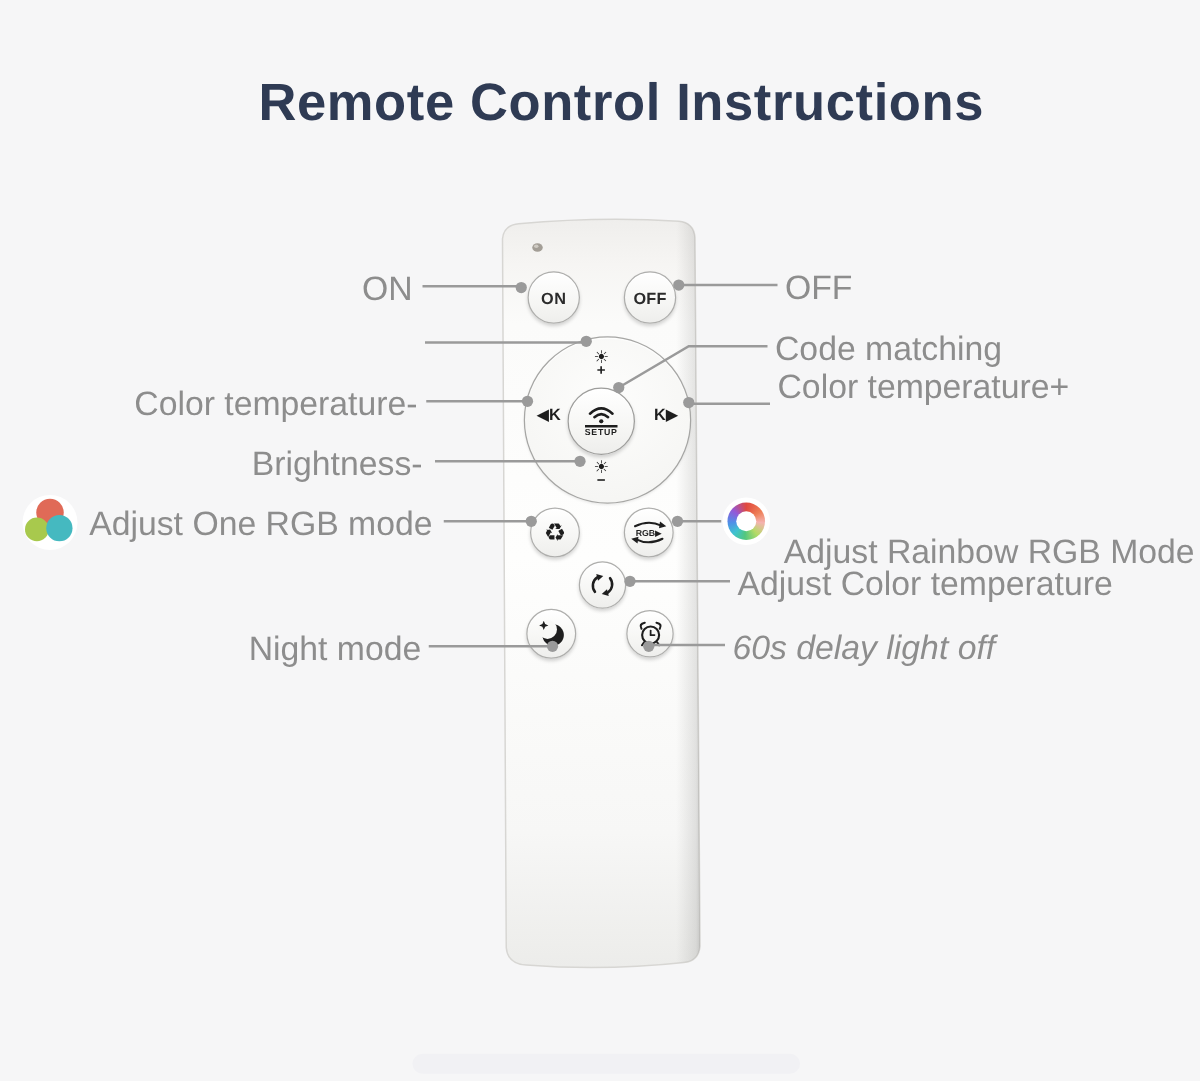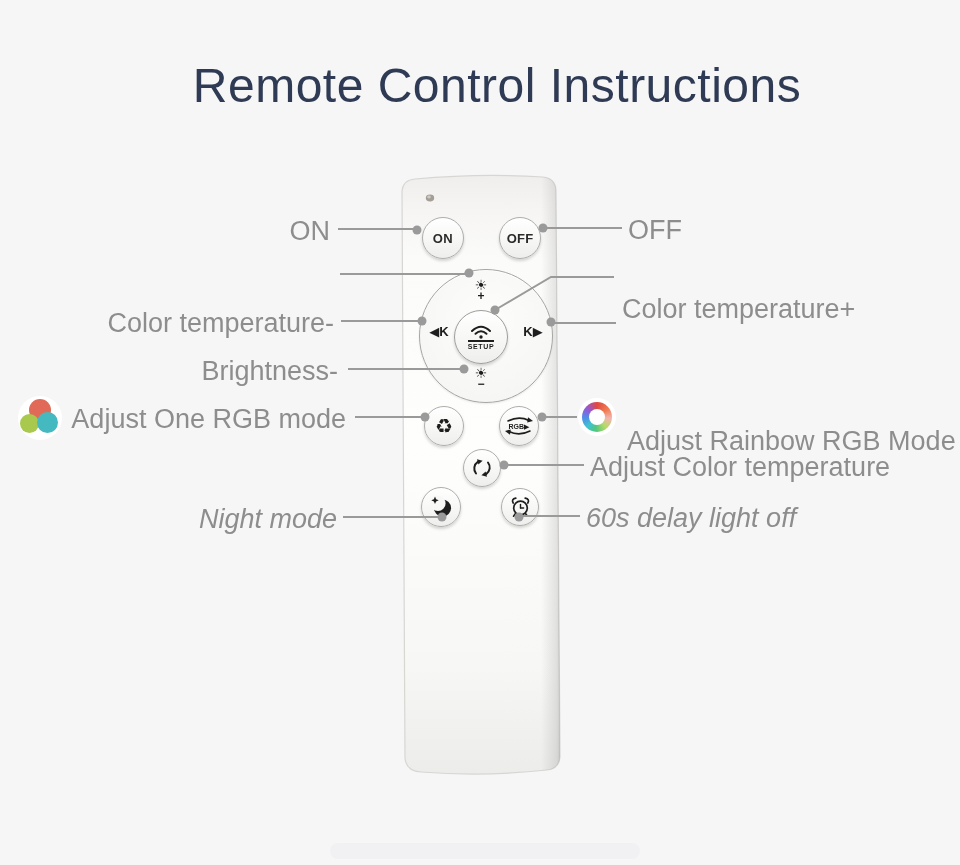--- a/index.html
+++ b/index.html
@@ -1,31 +1,31 @@
 <!DOCTYPE html>
 <html><head>
 <meta charset="utf-8">
 <style>
   html,body{margin:0;padding:0;}
   body{width:960px;height:865px;background:#f6f6f7;font-family:"Liberation Sans","DejaVu Sans",sans-serif;overflow:hidden;}
   #page{position:relative;width:960px;height:865px;background:#f6f6f7;}
 
   
   .title{position:absolute;top:58px;left:0;right:0;text-align:center;
-         font-size:48px;font-weight:normal;color:#2f3b54;letter-spacing:.5px;padding-left:34px;}
+         font-size:42px;font-weight:bold;color:#2f3b54;letter-spacing:.5px;padding-left:34px;}
 
   
   .lbl{position:absolute;font-size:27px;color:#8d8d8d;white-space:nowrap;line-height:1.2;z-index:1;}
   .lbl.r{text-align:left;}
   .lbl-on{right:630px;top:215px;}
   .lbl-bplus{right:627px;top:260px;}
   .lbl-ctminus{right:626px;top:307px;}
   .lbl-bminus{right:622px;top:355px;}
   .lbl-onergb{right:614px;top:403px;}
-  .lbl-night{right:623px;top:503px;font-style:italic;}
+  .lbl-night{right:623px;top:503px;}
   .lbl-off{left:628px;top:214px;}
   .lbl-code{left:620px;top:263px;}
   .lbl-ctplus{left:622px;top:293px;}
   .lbl-rainbow{left:627px;top:425px;}
   .lbl-adjct{left:590px;top:451px;}
   .lbl-60s{left:586px;top:502px;font-style:italic;}
 
   
   #overlay{position:absolute;left:0;top:0;z-index:5;pointer-events:none;}
 
@@ -211,20 +211,21 @@
     <div class="rainbow-hole"></div>
   </div>
 
   <div class="lbl lbl-on">ON</div>
   <div class="lbl lbl-ctminus">Color temperature-</div>
   <div class="lbl lbl-bminus">Brightness-</div>
   <div class="lbl lbl-onergb">Adjust One RGB mode</div>
   <div class="lbl lbl-night">Night mode</div>
 
   <div class="lbl r lbl-off">OFF</div>
+  <div class="lbl r lbl-code">Code matching</div>
   <div class="lbl r lbl-ctplus">Color temperature+</div>
   <div class="lbl r lbl-rainbow">Adjust Rainbow RGB Mode</div>
   <div class="lbl r lbl-adjct">Adjust Color temperature</div>
   <div class="lbl r lbl-60s">60s delay light off</div>
 
   <svg id="overlay" width="960" height="865" viewBox="0 0 960 865">
     <g stroke="#9a9a9a" stroke-width="2" fill="none">
       <path d="M338 229 H414"></path>
       <path d="M340 274 H466"></path>
       <path d="M341 321 H419"></path>

